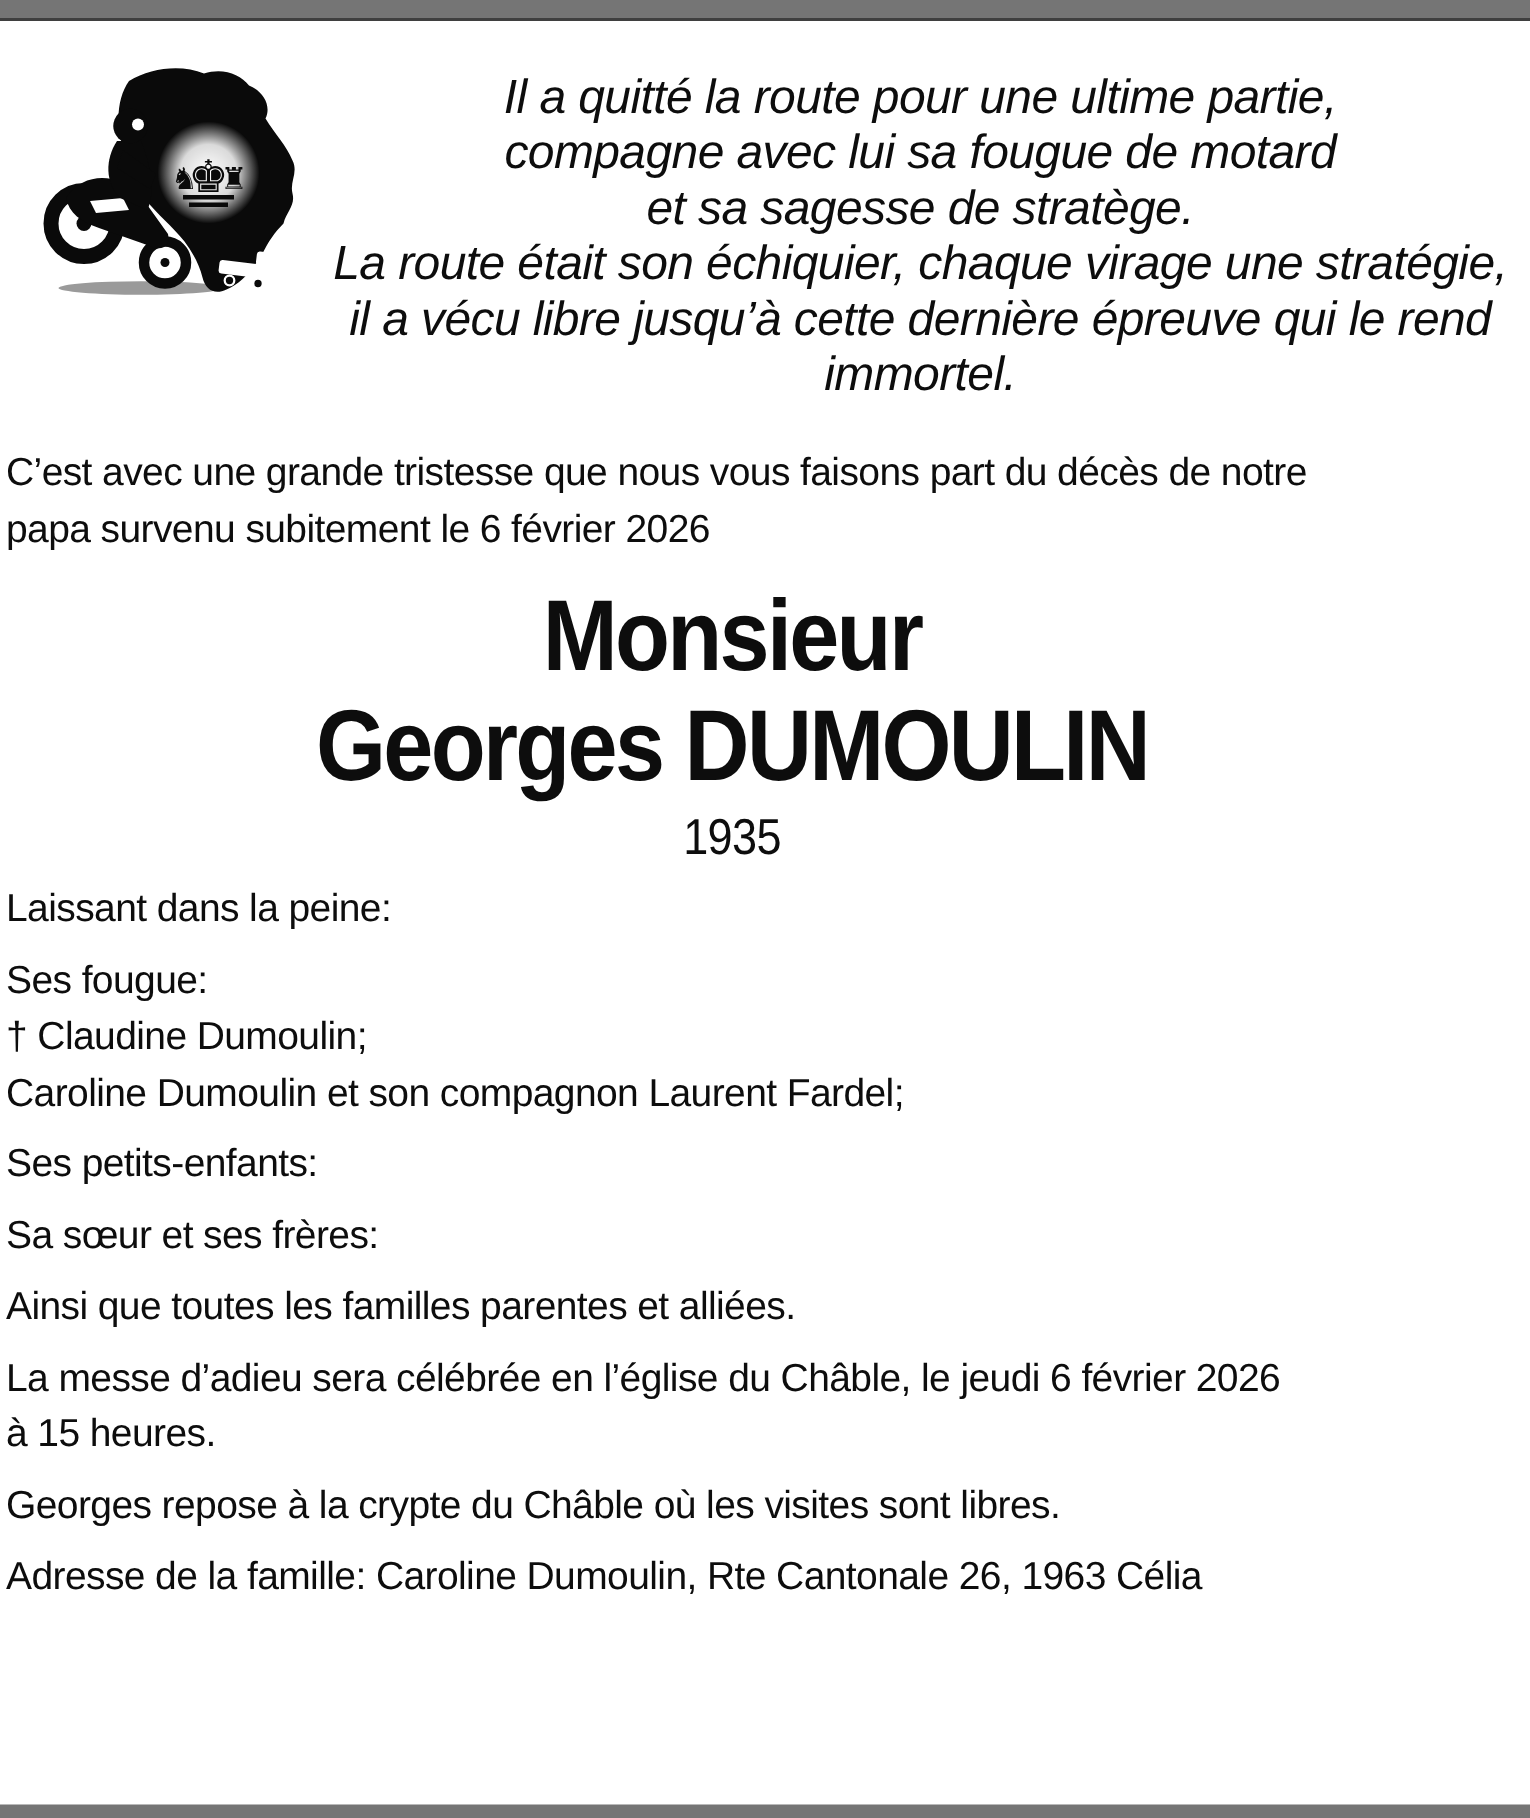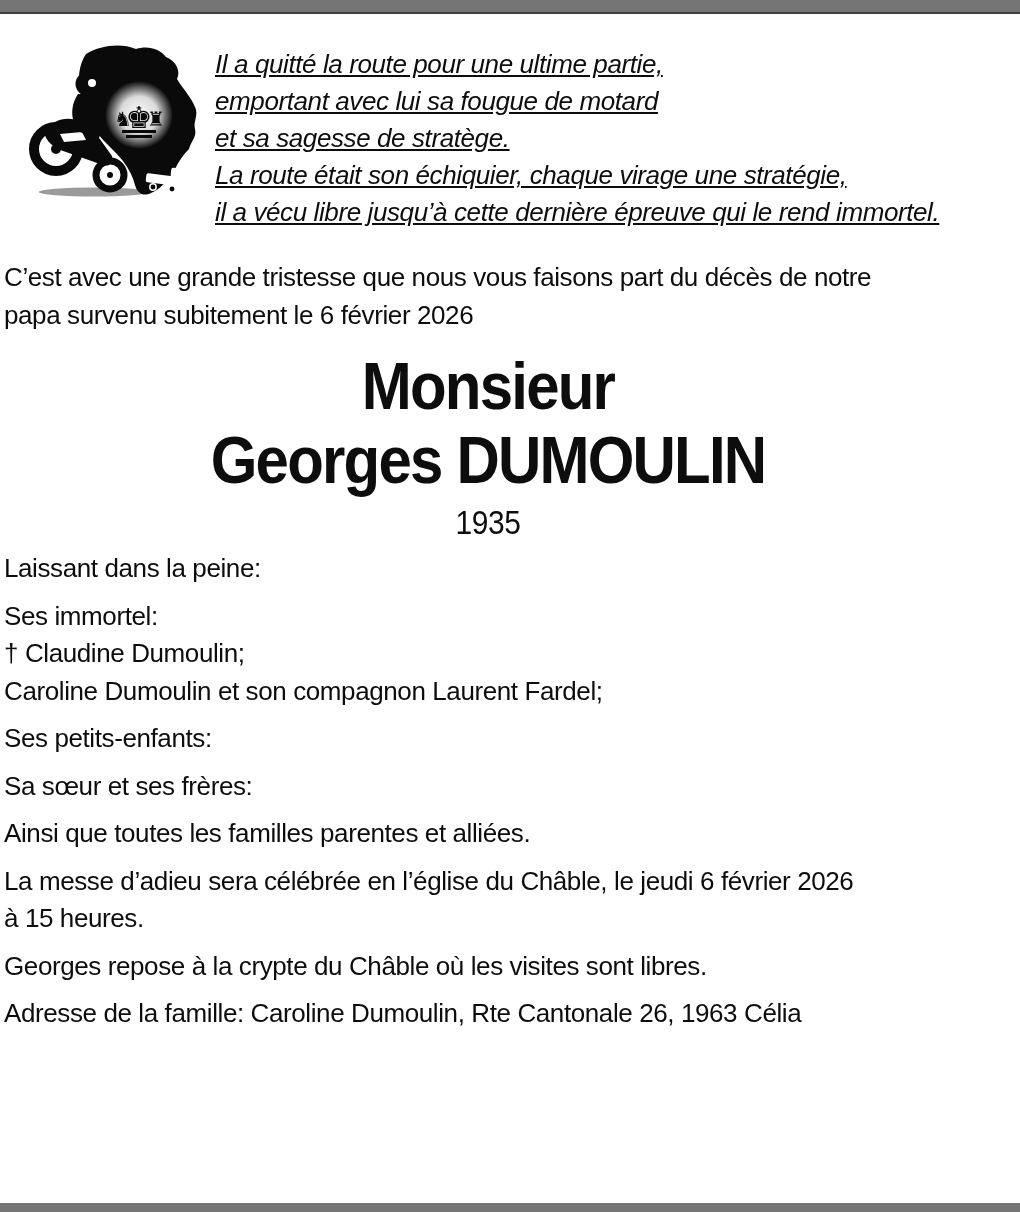--- a/index.html
+++ b/index.html
@@ -15,27 +15,26 @@
   .bar.top { height: 12px; border-bottom: 2px solid #3f3f3f; }
   .bar.bottom { height: 9px; position: absolute; bottom: 0; left: 0; }
 
   .header { position: relative; min-height: 200px; }
   .logo {
     position: absolute; left: 26px; top: 28px;
     width: 185px; height: 158px;
   }
   .epitaph {
     padding: 32px 8px 0 215px;
-    text-align: left;
+    text-align: center;
     font-style: italic;
-    font-size: 26px;
+    font-size: 32px;
     line-height: 37px;
     letter-spacing: -0.4px;
     font-weight: 500;
-    text-decoration: underline;
   }
 
   .bodytext { padding: 0 8px 0 4px; }
   .para {
     font-size: 26px;
     line-height: 37.5px;
     letter-spacing: -0.4px;
     margin: 10px 0;
   }
   .announce { margin-top: 28px; }
@@ -103,21 +102,21 @@
         <path fill="#ffffff" d="M34,92 L56,90 L60,98 L38,100 Z"></path>
         <path fill="#0a0a0a" d="M52,52 C44,64 44,80 54,90 L72,98 C78,88 74,66 68,52 Z"></path>
         <circle cx="61" cy="42" r="11.5" fill="#0a0a0a"></circle>
         <circle cx="66" cy="41" r="4" fill="#ffffff"></circle>
         <path fill="#0a0a0a" d="M56,58 L78,74 L74,84 L52,70 Z"></path>
       </g>
     </svg>
   </div>
   <div class="epitaph">
       <div>Il a quitté la route pour une ultime partie,</div>
-      <div>emportant avec lui sa fougue de motard</div>
+      <div>compagne avec lui sa fougue de motard</div>
       <div>et sa sagesse de stratège.</div>
       <div>La route était son échiquier, chaque virage une stratégie,</div>
       <div>il a vécu libre jusqu’à cette dernière épreuve qui le rend immortel.</div>
     </div>
 </div>
 
 <div class="bodytext">
   <div class="para announce">
       <div>C’est avec une grande tristesse que nous vous faisons part du décès de notre</div>
       <div>papa survenu subitement le 6 février 2026</div>
@@ -125,21 +124,21 @@
 
   <div class="title-block">
     <div class="name-title">Monsieur</div>
     <div class="name-title">Georges DUMOULIN</div>
     <div class="birth-year">1935</div>
   </div>
 
   <div class="para">Laissant dans la peine:</div>
 
   <div class="para">
-    <div>Ses immortel:</div>
+    <div>Ses fougue:</div>
     <div>
         <div><span>† Claudine </span><b>Dumoulin</b><span>;</span></div>
         <div><span>Caroline </span><b>Dumoulin</b><span> et son compagnon Laurent </span><b>Fardel</b><span>;</span></div>
       </div>
   </div>
 
   <div class="para">
     <div>Ses petits-enfants:</div>
   </div>
 

